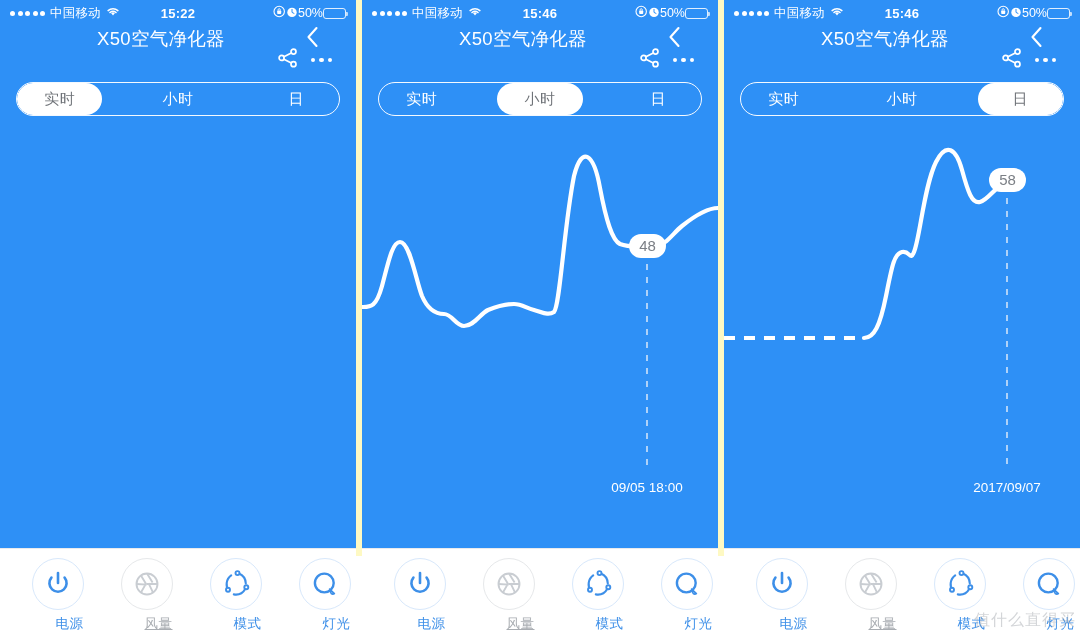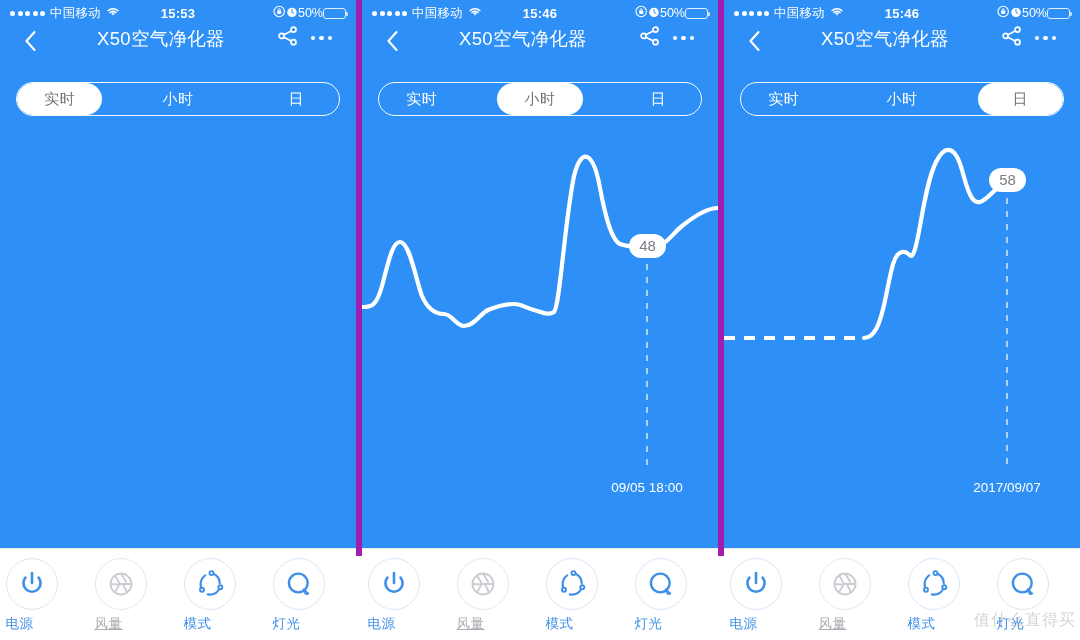--- a/index.html
+++ b/index.html
@@ -11,21 +11,21 @@
     width: 1080px;
     height: 640px;
     font-family: "Liberation Sans", "DejaVu Sans", sans-serif;
     overflow: hidden;
     position: relative;
   }
   .screens {
     display: flex;
     width: 1080px;
     height: 556px;
-    background: #a21caf;
+    background: #fef9c3;
     position: relative;
     border-radius: 16px;
   }
   .panel {
     position: relative;
     width: 356px;
     height: 640px;
     margin-right: 6px;
     background: #ffffff;
     overflow: hidden;
@@ -107,24 +107,25 @@
     height: 100%;
     background: #ffffff;
     border-radius: 1.5px;
     width: 50%;
   }
 
   
   .navbar {
     height: 44px;
     display: flex;
-    align-items: flex-start;
+    align-items: flex-end;
     padding: 0 24px;
     color: #ffffff;
     position: relative;
+    flex-direction: column;
   }
   .nav-back {
     width: 26px; height: 30px;
     display: flex; align-items: center;
   }
   .nav-title {
     position: absolute;
     left: 52px; right: 86px;
     text-align: center;
     font-size: 18.5px;
@@ -198,21 +199,21 @@
     align-items: flex-start;
     justify-content: space-around;
     padding-top: 9px;
     box-sizing: border-box;
     position: relative;
   }
   .tool {
     width: 78px;
     display: flex;
     flex-direction: column;
-    align-items: flex-start;
+    align-items: flex-end;
     gap: 5px;
   }
   .tool-ring {
     width: 52px; height: 52px;
     border-radius: 50%;
     border: 1.4px solid #d8e8fb;
     display: flex;
     align-items: center;
     justify-content: center;
     box-sizing: border-box;
@@ -256,21 +257,21 @@
             </span>
           <span class="carrier">中国移动</span>
           <span class="wifi">
             <svg width="14" height="11" viewBox="0 0 14 11">
                 <path d="M7 9.6 L9 6.9 A3.4 3.4 0 0 0 5 6.9 Z" fill="#fff"></path>
                 <path d="M2.1 4.6 A7.4 7.4 0 0 1 11.9 4.6" stroke="#fff" stroke-width="1.5" fill="none" stroke-linecap="round"></path>
                 <path d="M3.9 6.6 A4.9 4.9 0 0 1 10.1 6.6" stroke="#fff" stroke-width="1.4" fill="none" stroke-linecap="round"></path>
               </svg>
           </span>
         </div>
-        <div class="sb-time">15:53</div>
+        <div class="sb-time">15:22</div>
         <div class="sb-right">
           <span>
             <svg width="13" height="13" viewBox="0 0 13 13">
                 <circle cx="6.2" cy="6.5" r="5.2" stroke="#fff" stroke-width="1.1" fill="none"></circle>
                 <rect x="4.2" y="5.6" width="4" height="3.4" rx=".7" fill="#fff"></rect>
                 <path d="M5.1 5.6 V4.8 a1.1 1.1 0 0 1 2.2 0 V5.6" stroke="#fff" stroke-width=".9" fill="none"></path>
               </svg>
           </span>
           <span>
             <svg width="12" height="12" viewBox="0 0 12 12">

